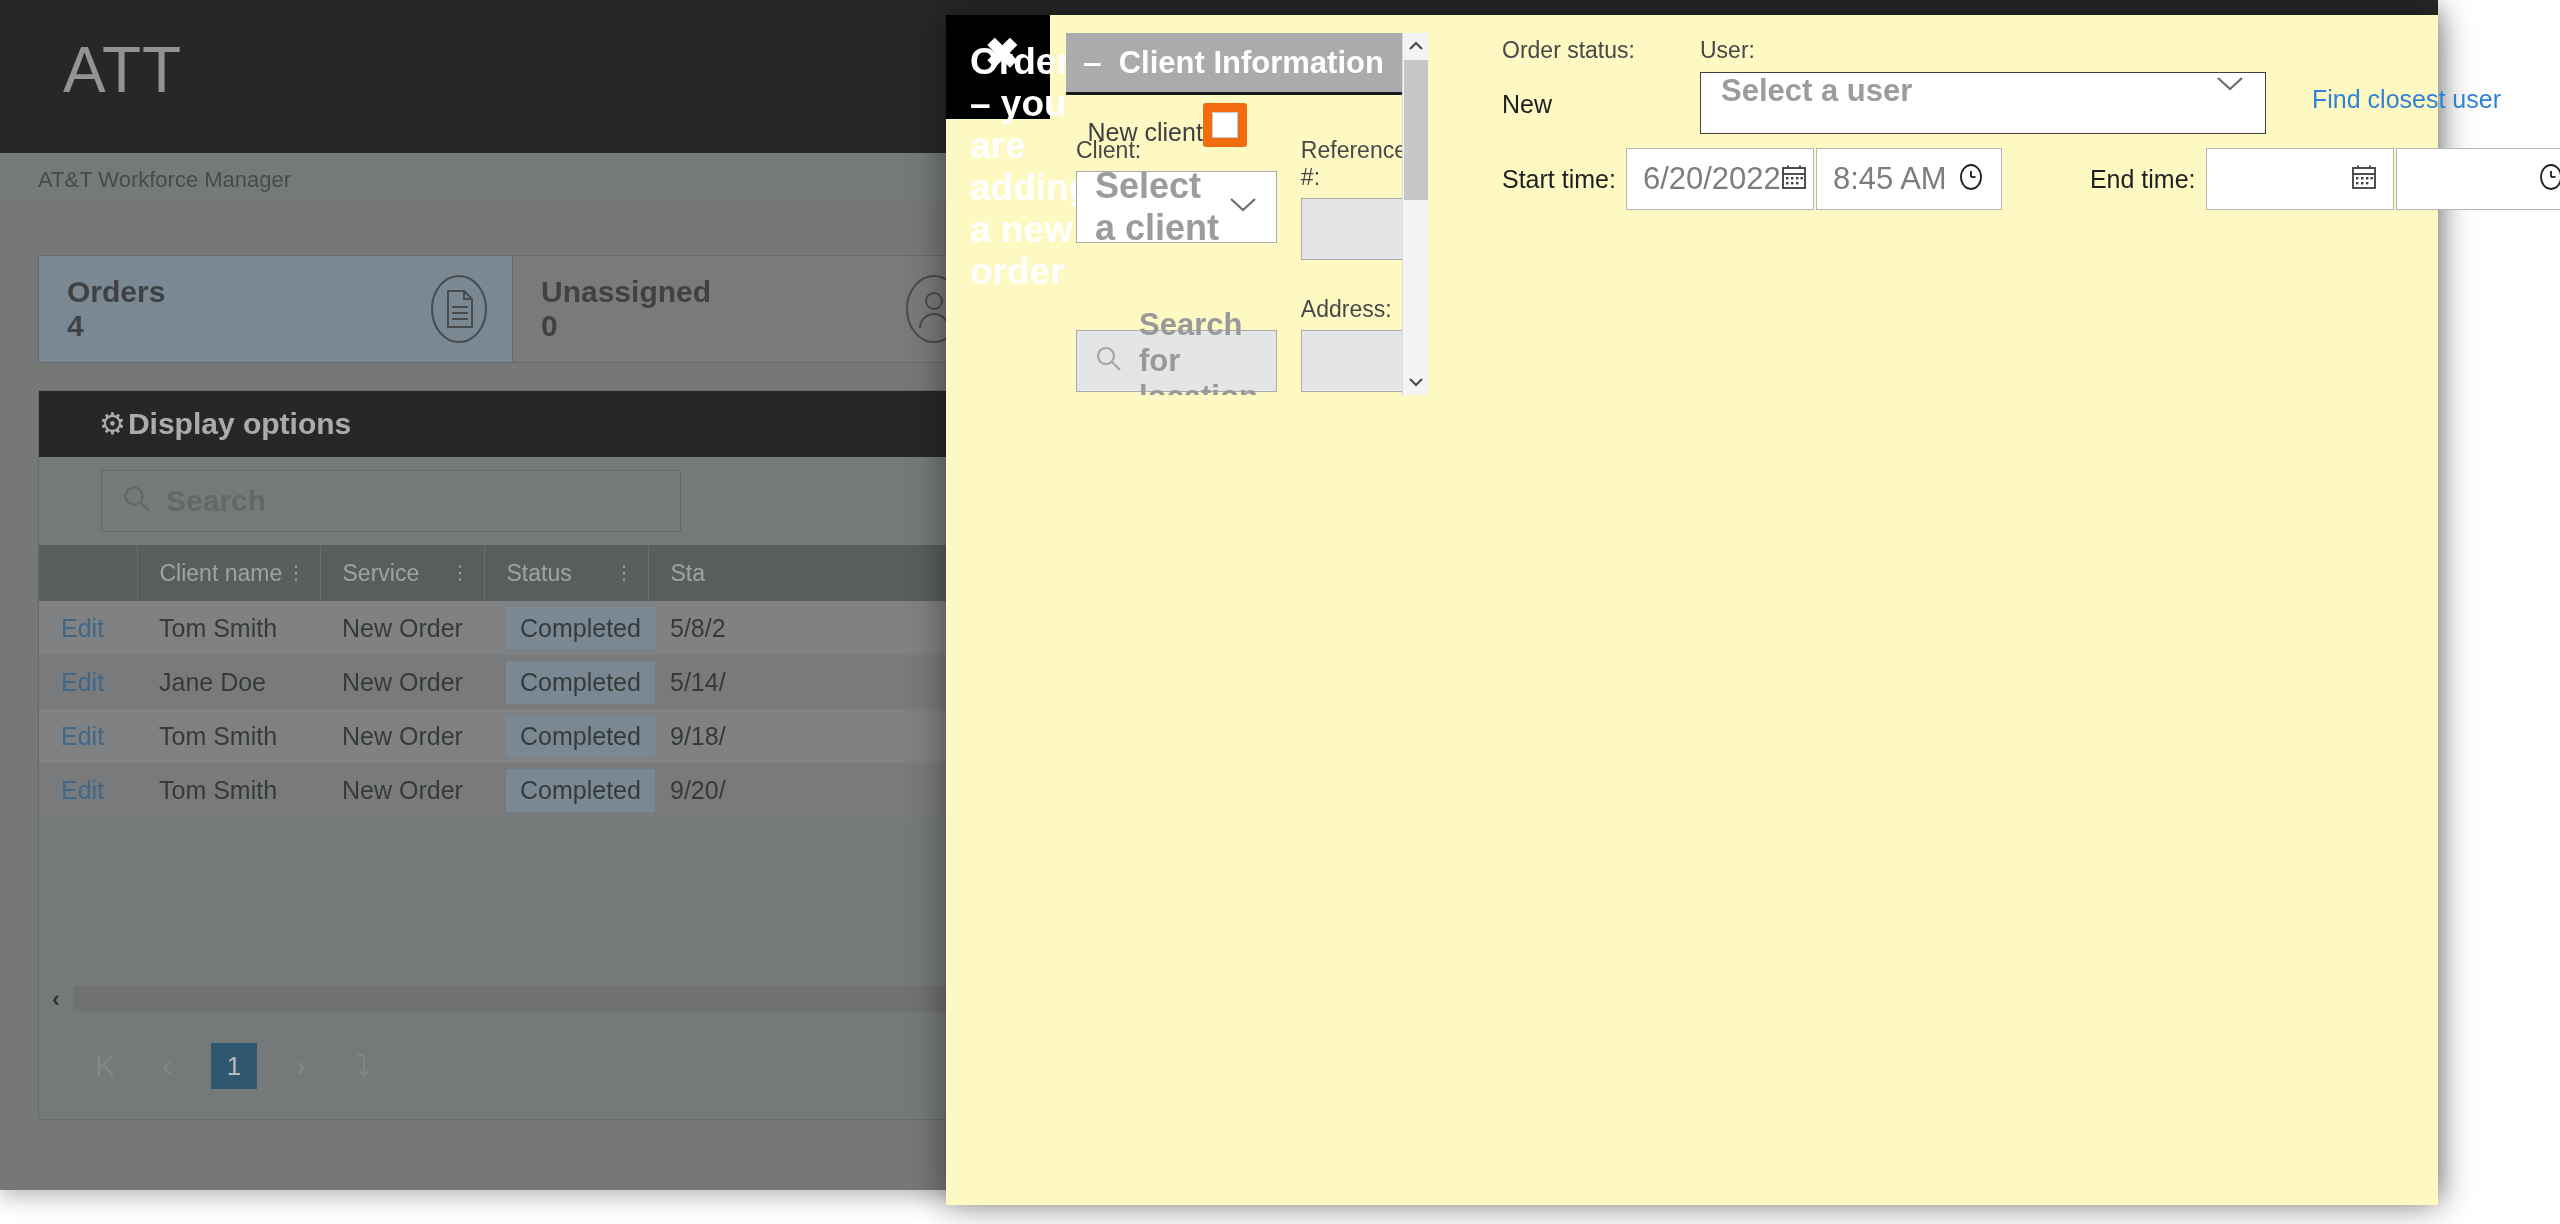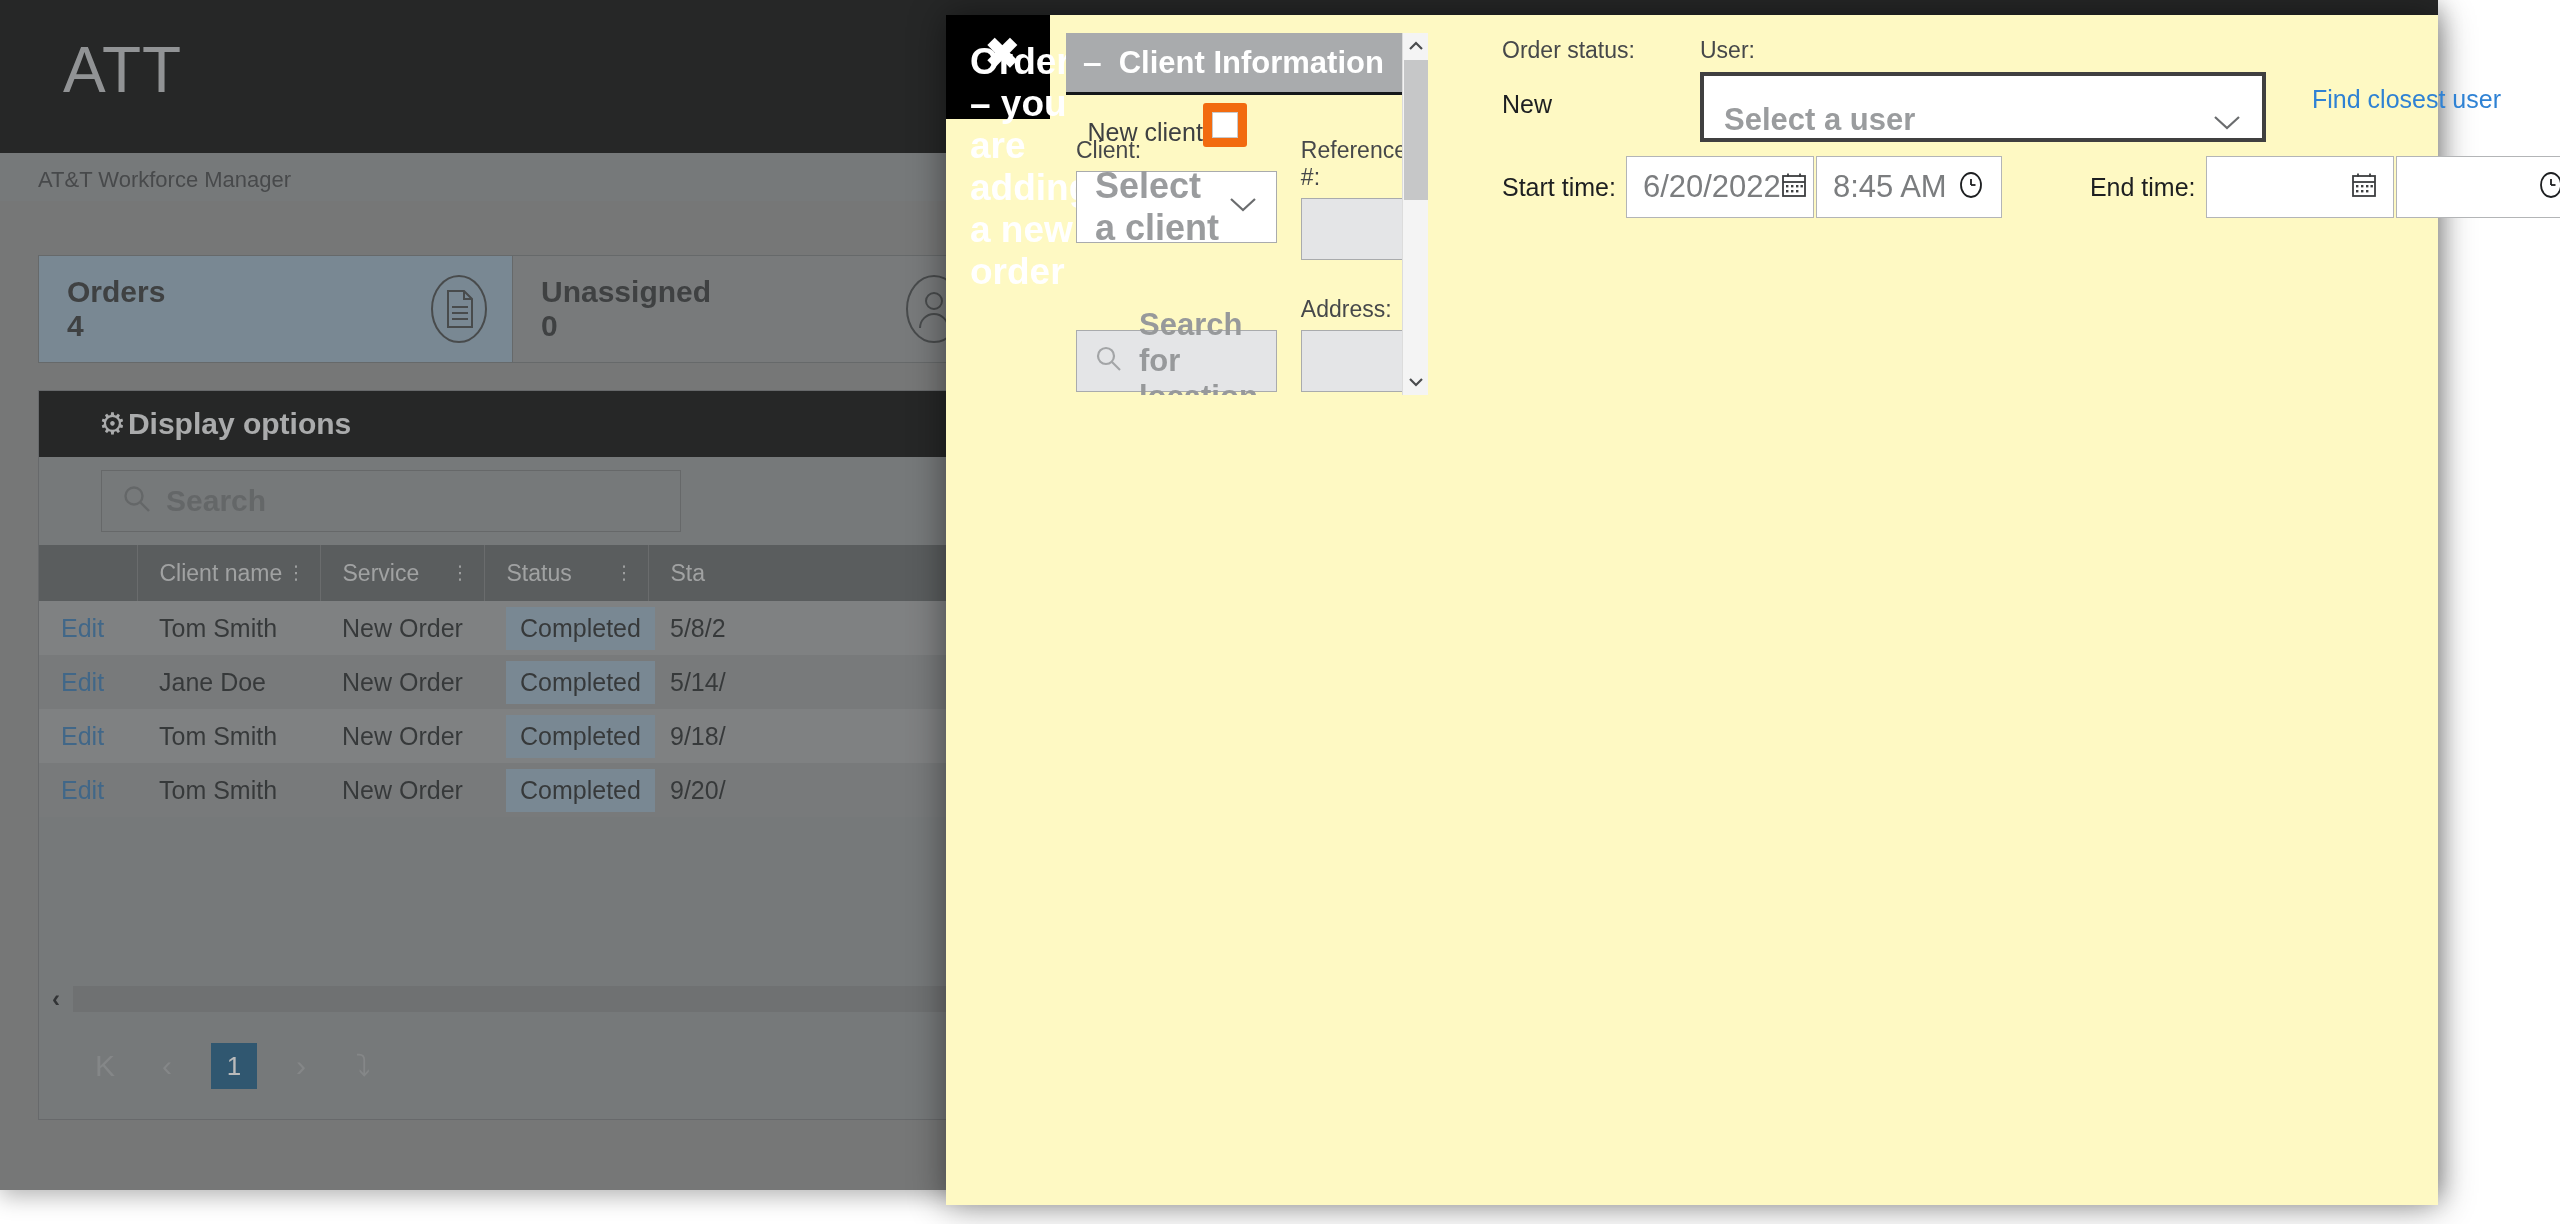--- a/index.html
+++ b/index.html
@@ -193,22 +193,22 @@
     padding:22px 34px 0 26px; flex:1; position:relative;
   }
   .row-status {
     display:flex; align-items:flex-start; gap:12px; margin-bottom:10px;
   }
   .col-order-status { width:186px; }
   .mini-label { font-size:23px; color:#46484a; display:block; margin-bottom:26px; }
   .mini-value { font-size:25px; color:#1d1f21; }
   .col-user { flex:1; max-width:566px; }
   .user-select {
-    height:70px; border:4px solid #404040; background:#ffffff;
-    display:flex; align-items:flex-end; justify-content:space-between; padding:0 20px;
+    height:62px; border:1px solid #404040; background:#ffffff;
+    display:flex; align-items:flex-start; justify-content:space-between; padding:0 20px;
   }
   .user-placeholder { font-size:31px; font-weight:bold; color:#9a9c9e; }
   .find-closest {
     color:#2f82d4; font-size:25px; margin-left:34px; margin-top:48px;
     white-space:nowrap; text-decoration:none;
   }
 
   .row-times { display:flex; align-items:center; margin-top:14px; }
   .time-label { font-size:25px; color:#1d1f21; margin-right:10px; white-space:nowrap; }
   .date-input, .clock-input {

